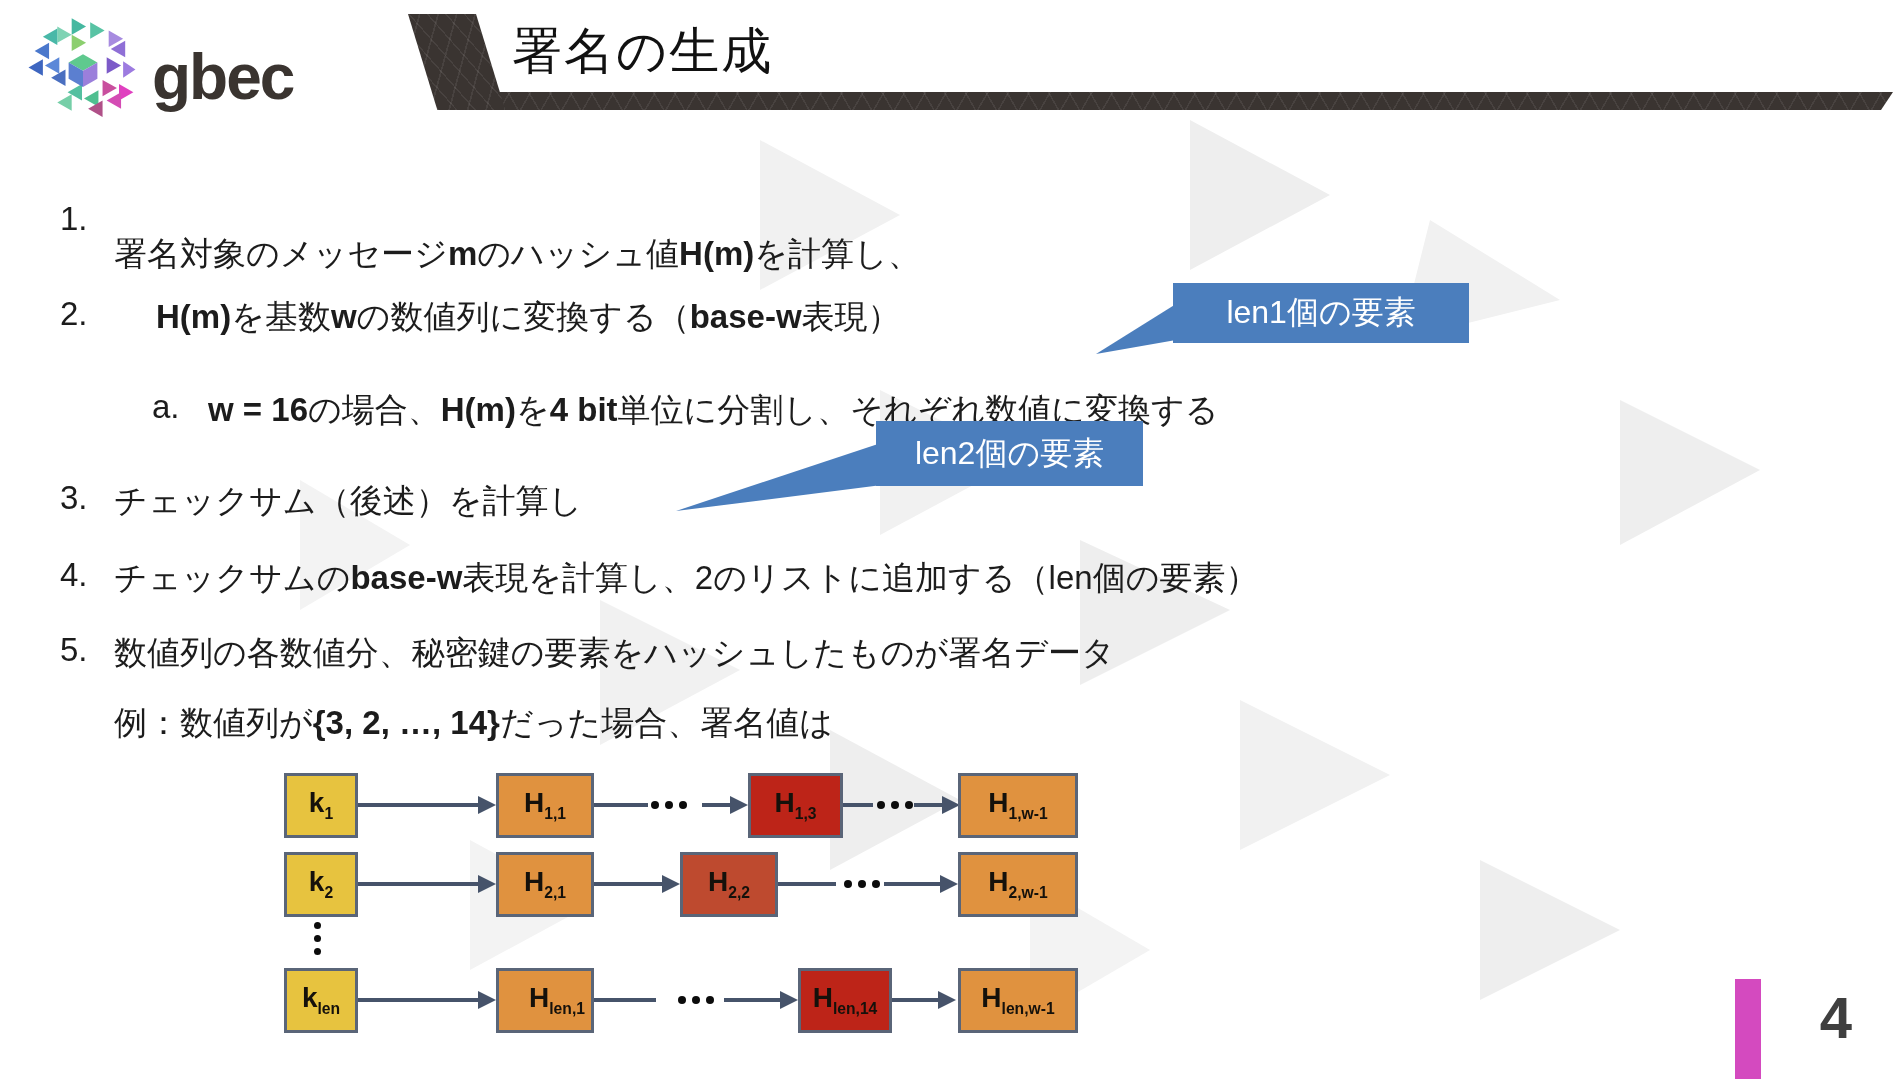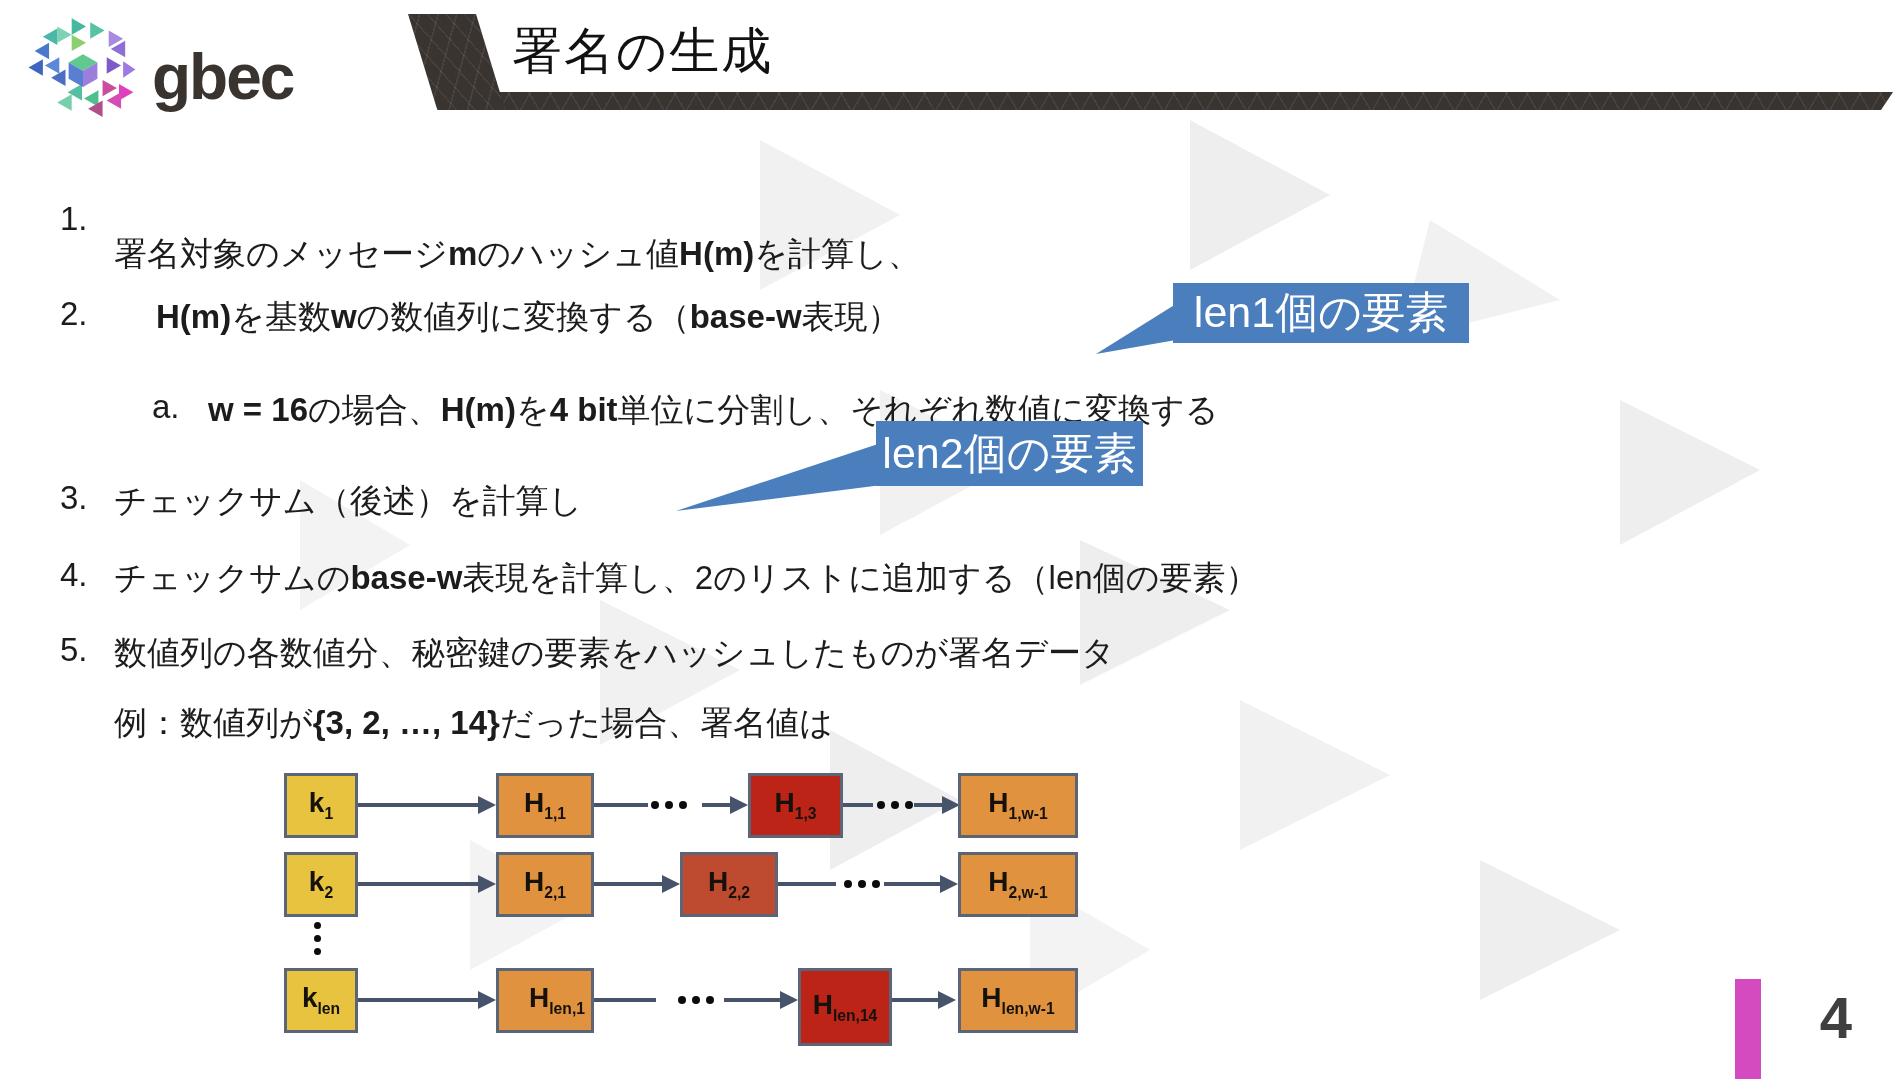--- a/index.html
+++ b/index.html
@@ -45,21 +45,21 @@
   }
   .title{position:absolute;left:512px;top:18px;margin:0;font-size:50px;font-weight:400;color:#111;z-index:3;letter-spacing:2px;}
 
   
   .li{position:absolute;font-size:33px;color:var(--text);z-index:3;white-space:nowrap;}
   .li .marker{position:absolute;left:0;top:0;}
   .li .text{position:absolute;top:0;}
   .li b{font-weight:700;}
 
   
-  .callout{position:absolute;background:var(--accent-blue);color:#fff;font-size:43px;
+  .callout{position:absolute;background:var(--accent-blue);color:#fff;font-size:32px;
            display:flex;align-items:center;justify-content:center;z-index:4;}
   .callout-tail{position:absolute;background:var(--accent-blue);z-index:3;}
   .tail1{left:1096px;top:304px;width:80px;height:50px;clip-path:polygon(100% 0,100% 72%,0 100%);}
   .tail2{left:676px;top:444px;width:202px;height:67px;clip-path:polygon(100% 0,100% 62%,0 100%);}
   .c1{left:1173px;top:283px;width:296px;height:60px;}
   .c2{left:876px;top:421px;width:267px;height:65px;text-align:right;}
 
   
   .dbox{position:absolute;border:3px solid var(--box-border);display:flex;align-items:center;justify-content:center;z-index:3;}
   .dbox.key{background:var(--box-yellow);}
@@ -219,21 +219,21 @@
   </div>
   <div class="hline" style="left:358px;top:998px;width:120px;"></div>
   <div class="ahead" style="left:478px;top:991px;"></div>
   <div class="dbox hash" style="left:496px;top:968px;width:98px;height:65px;padding-left:24px;">
     <span class="lbl"><span>H</span><sub>len,1</sub></span>
   </div>
   <div class="hline" style="left:594px;top:998px;width:62px;"></div>
   <div class="dots" style="left:678px;top:996px;"></div>
   <div class="hline" style="left:724px;top:998px;width:56px;"></div>
   <div class="ahead" style="left:780px;top:991px;"></div>
-  <div class="dbox red" style="left:798px;top:968px;width:94px;height:78px;">
+  <div class="dbox red" style="left:798px;top:968px;width:94px;height:65px;">
     <span class="lbl"><span>H</span><sub>len,14</sub></span>
   </div>
   <div class="hline" style="left:892px;top:998px;width:46px;"></div>
   <div class="ahead" style="left:938px;top:991px;"></div>
   <div class="dbox hash" style="left:958px;top:968px;width:120px;height:65px;">
     <span class="lbl"><span>H</span><sub>len,w-1</sub></span>
   </div>
 
   <div class="accent-bar"></div>
   <div class="pagenum">4</div>

